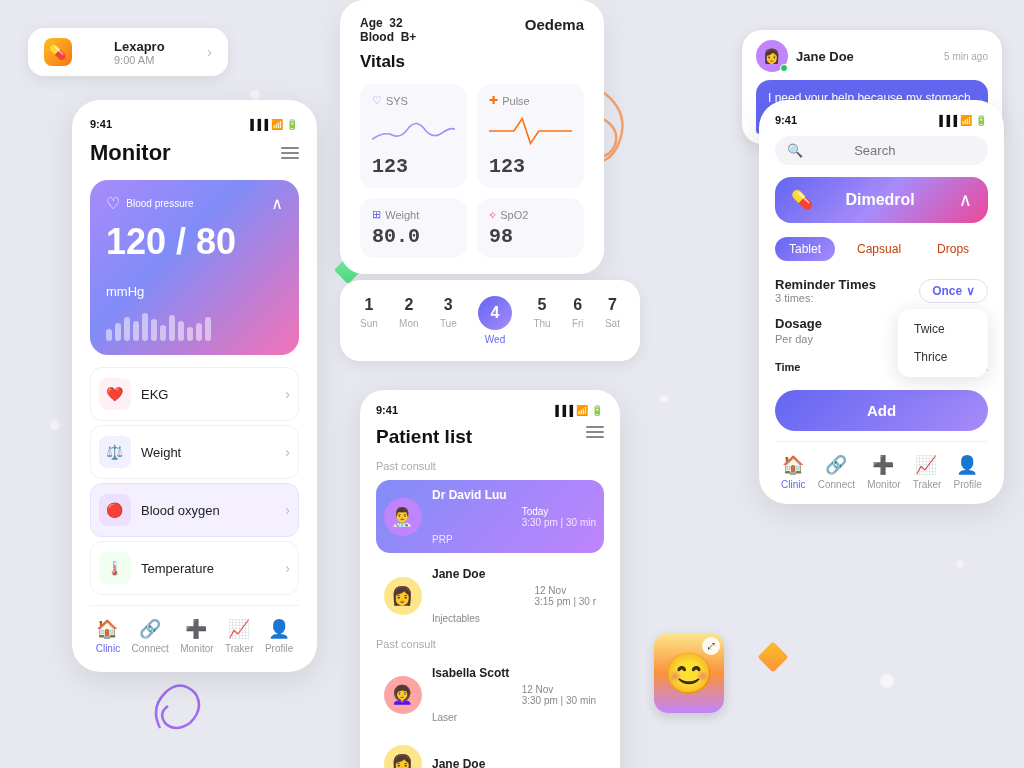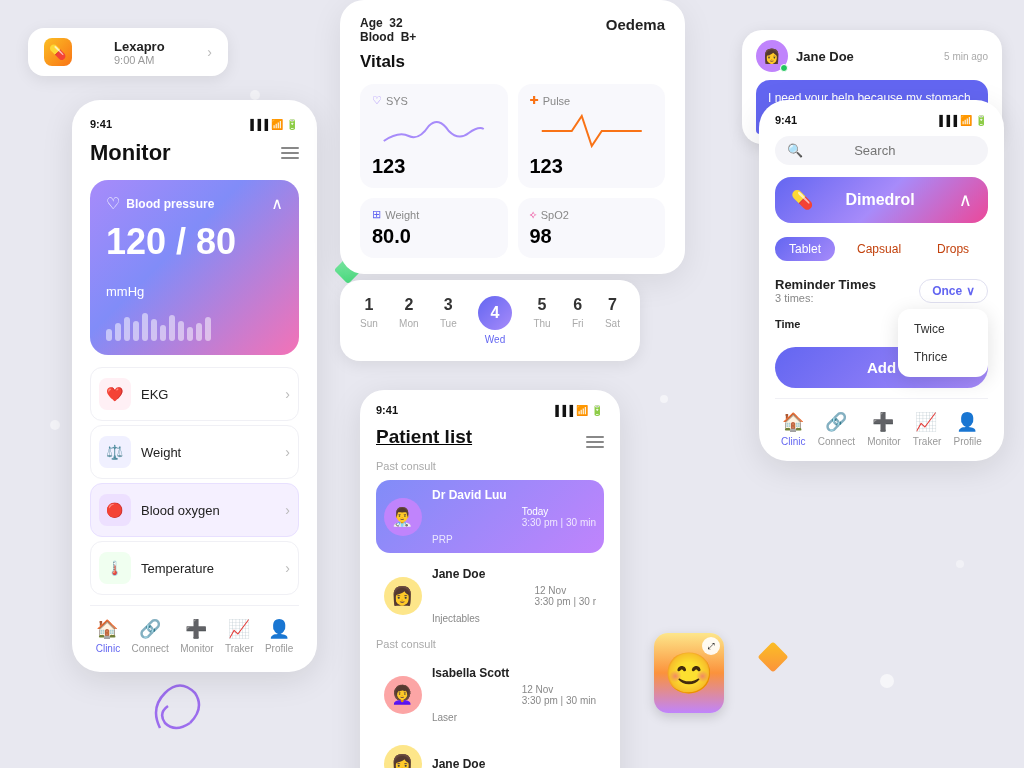--- a/index.html
+++ b/index.html
@@ -59,21 +59,21 @@
       position: relative;
       overflow: hidden;
     }
     .bp-header {
       display: flex;
       justify-content: space-between;
       align-items: center;
       margin-bottom: 8px;
     }
     .bp-title-row { display: flex; align-items: center; gap: 6px; }
-    .bp-title-text { color: white; font-size: 12px; font-weight: 700; }
+    .bp-title-text { color: white; font-size: 10px; font-weight: 400; }
     .bp-value { font-size: 36px; font-weight: 700; color: white; margin-bottom: 8px; }
     .bp-unit { font-size: 13px; font-weight: 400; }
     .bp-bars {
       display: flex;
       align-items: flex-end;
       gap: 3px;
       margin-top: 4px;
     }
     .bp-bar {
       width: 6px;
@@ -150,39 +150,39 @@
     }
     .lexapro-info { flex: 1; margin-left: 32px; }
     .lexapro-name { font-size: 13px; font-weight: 600; color: #222; }
     .lexapro-time { font-size: 11px; color: #999; }
 
     
     .vitals-card {
       position: absolute;
       left: 340px;
       top: 0px;
-      width: 345px;
+      width: 264px;
       background: white;
       border-radius: 24px;
       padding: 16px 20px;
       box-shadow: 0 8px 32px rgba(0,0,0,0.08);
     }
     .patient-header { display: flex; justify-content: space-between; margin-bottom: 8px; }
     .patient-info div { font-size: 12px; color: #888; }
     .patient-info span { font-weight: 600; color: #222; font-size: 12px; }
     .patient-name-big { font-size: 15px; font-weight: 700; color: #222; margin-bottom: 2px; }
     .vitals-title { font-size: 17px; font-weight: 700; color: #111; margin-bottom: 12px; }
     .vitals-grid { display: grid; grid-template-columns: 1fr 1fr; gap: 10px; }
     .vital-box {
       background: #f8f8fc;
       border-radius: 14px;
       padding: 10px 12px;
     }
     .vital-label { font-size: 11px; color: #888; margin-bottom: 4px; display: flex; align-items: center; gap: 4px; }
-    .vital-value { font-size: 20px; font-weight: 700; color: #000000; }
+    .vital-value { font-size: 20px; font-weight: 700; color: #404040; font-family: Liberation Mono, monospace; }
 
     
     .calendar-strip {
       position: absolute;
       left: 340px;
       top: 280px;
       width: 300px;
       background: white;
       border-radius: 20px;
       padding: 16px 20px;
@@ -217,23 +217,22 @@
       top: 390px;
       width: 260px;
       background: white;
       border-radius: 24px;
       padding: 14px 16px;
       box-shadow: 0 8px 32px rgba(0,0,0,0.10);
     }
     .patient-list-header {
       display: flex;
       justify-content: space-between;
-      align-items: flex-end;
+      align-items: flex-start;
       margin-bottom: 12px;
-      text-decoration: underline;
     }
     .patient-list-title { font-size: 19px; font-weight: 700; color: #111; }
     .section-label { font-size: 11px; color: #aaa; margin-bottom: 8px; font-weight: 500; }
     .patient-row {
       display: flex;
       align-items: center;
       gap: 10px;
       padding: 8px;
       border-radius: 14px;
       margin-bottom: 6px;
@@ -724,21 +723,21 @@
   </div>
 
   <div class="patient-row">
     <div class="patient-avatar" style="background:#fde68a;">👩</div>
     <div class="patient-details">
       <div class="patient-name" style="color:#222;">Jane Doe</div>
       <div class="patient-sub" style="color:#888;">Injectables</div>
     </div>
     <div style="text-align:right;">
       <div class="patient-time" style="color:#888;">12 Nov</div>
-      <div class="patient-time" style="color:#888;">3:30 pm | 30 r</div>
+      <div class="patient-time" style="color:#888;">3:15 pm | 30 r</div>
     </div>
   </div>
 
   <div class="section-label" style="margin-top:4px;">Past consult</div>
 
   <div class="patient-row">
     <div class="patient-avatar" style="background:#fca5a5;">👩‍🦱</div>
     <div class="patient-details">
       <div class="patient-name" style="color:#222;">Isabella Scott</div>
       <div class="patient-sub" style="color:#888;">Laser</div>
@@ -826,20 +825,24 @@
       </div>
 
       <div class="dropdown-menu">
         <div class="dropdown-item">Twice</div>
         <div class="dropdown-item">Thrice</div>
       </div>
     </div>
   </div>
 
   
+  <div class="dosage-row">
+    <div class="dosage-label">Dosage</div>
+    <div class="dosage-sub">Per day</div>
+  </div>
 
   
   <div class="time-row">
     <span class="time-label">Time</span>
     <span class="time-value">8:00 AM</span>
   </div>
 
   
   <button class="add-btn">Add</button>
 

